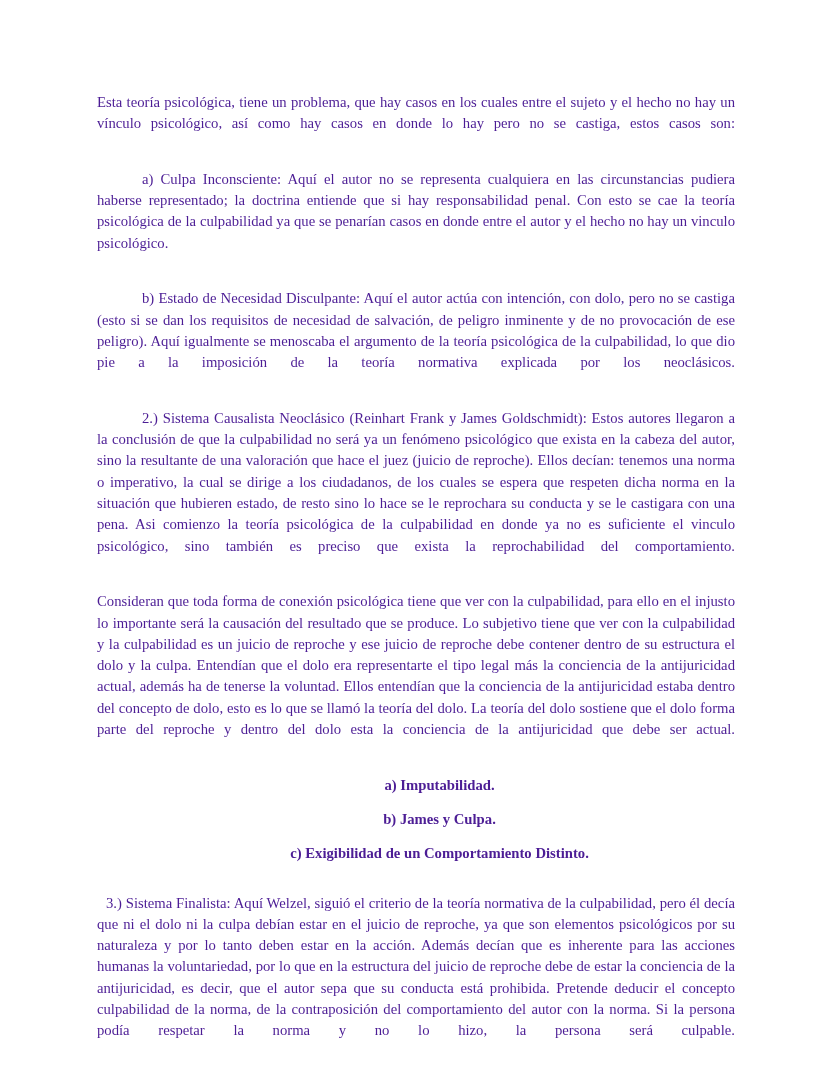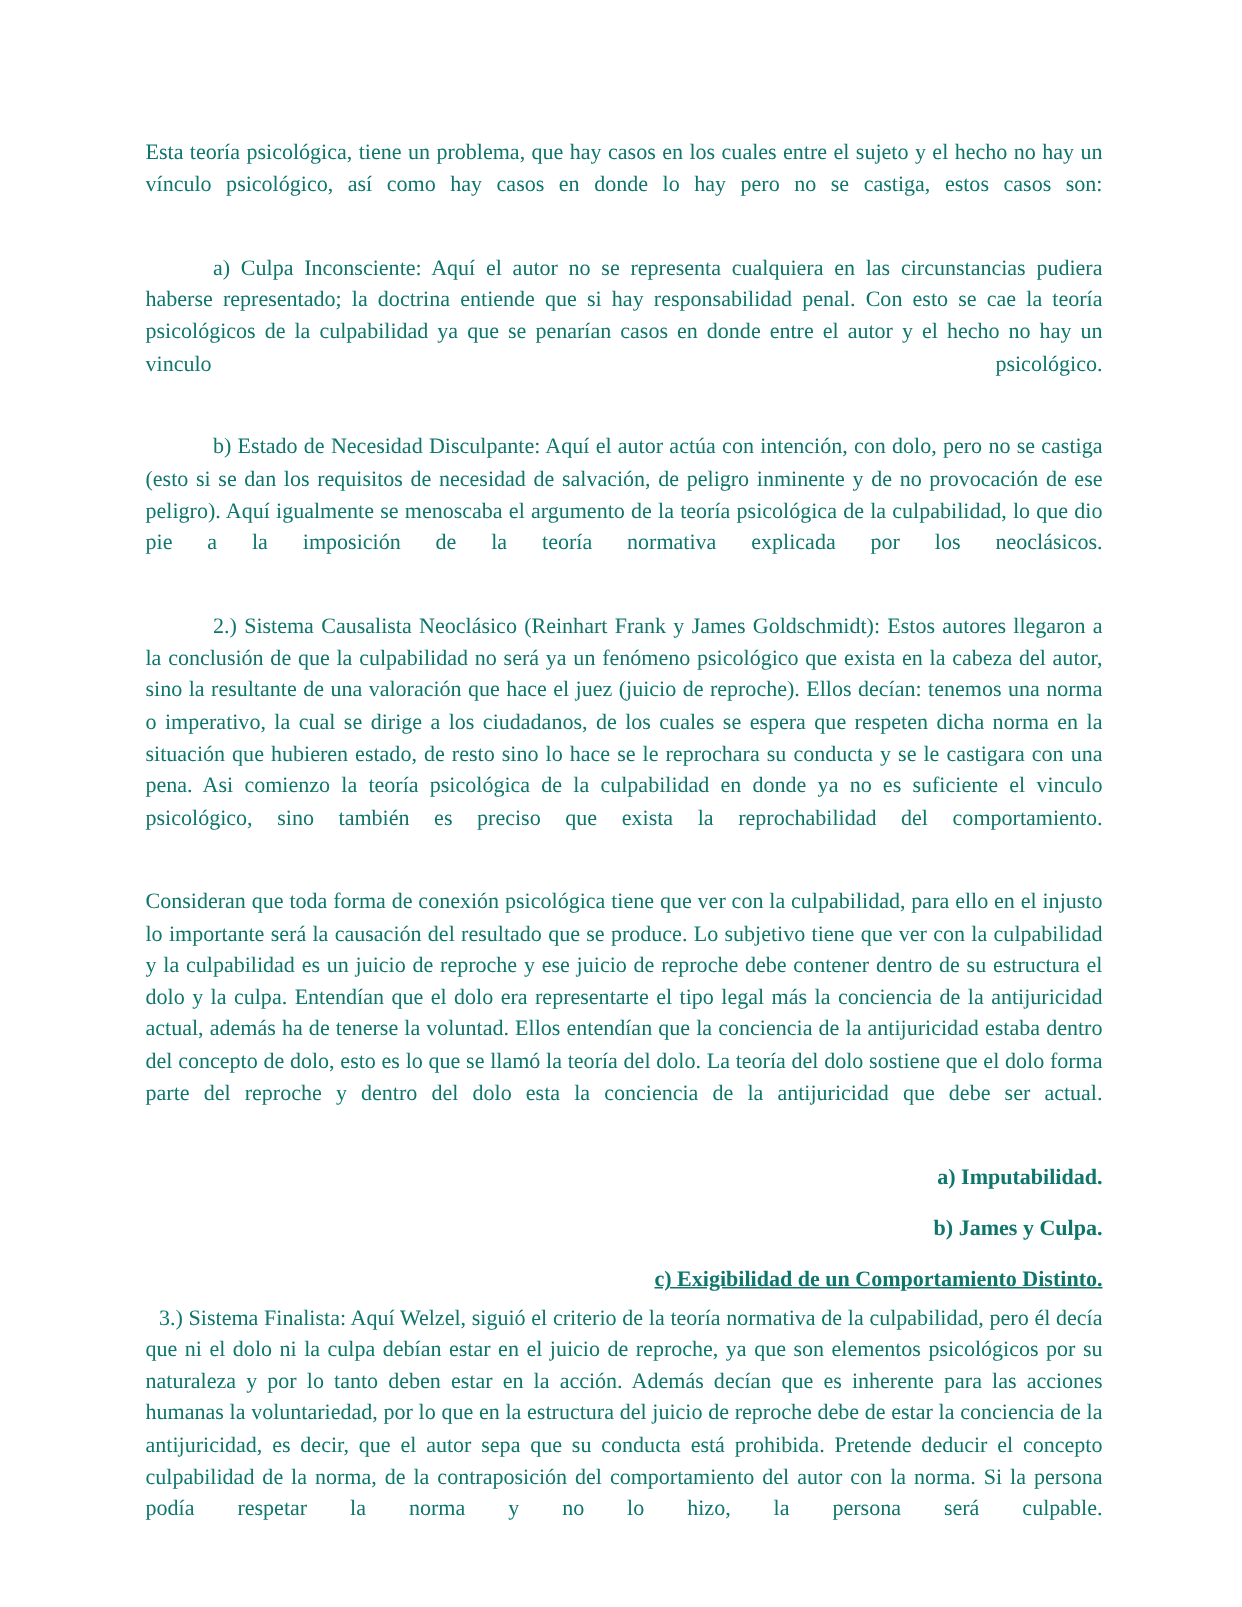--- a/index.html
+++ b/index.html
@@ -7,21 +7,21 @@
     padding: 0;
     background: #ffffff;
   }
   .page {
     position: relative;
     width: 828px;
     height: 1071px;
     background: #ffffff;
     overflow: hidden;
     font-family: "Liberation Serif", "DejaVu Serif", serif;
-    color: #0f766e;
+    color: #4c1d95;
   }
   .content {
     position: absolute;
     left: 97px;
     top: 92px;
     width: 638px;
   }
   p {
     margin: 0;
     font-size: 14.7px;
@@ -43,30 +43,29 @@
     text-indent: 45px;
   }
   
   p.indent-small {
     text-indent: 9px;
   }
   
   p.list-item {
     text-indent: 0;
     margin-left: 47px;
-    text-align: right;
+    text-align: center;
     font-weight: bold;
     margin-bottom: 13px;
   }
   p.tight {
     margin-bottom: 11px;
   }
   p.loose {
-    margin-bottom: 4px;
-    text-decoration: underline;
+    margin-bottom: 28px;
   }
   b, .b {
     font-weight: normal;
   }
   
   p::after {
     content: "";
     display: inline-block;
     width: 100%;
   }
@@ -76,21 +75,21 @@
   }
 </style>
 </head>
 <body>
 
 <div class="page">
   <div class="content">
 
     <p class="body-para flush"><span>Esta teoría psicológica, tiene un problema, que hay casos en los cuales entre el sujeto y el hecho no hay un vínculo psicológico, así como hay casos en donde lo hay pero no se castiga, estos casos son:</span></p>
 
-    <p class="body-para indent-tab"><b>a) Culpa Inconsciente:</b><span> Aquí el autor no se representa cualquiera en las circunstancias pudiera haberse representado; la doctrina entiende que si hay responsabilidad penal. Con esto se cae la teoría psicológicos de la culpabilidad ya que se penarían casos en donde entre el autor y el hecho no hay un vinculo psicológico.</span></p>
+    <p class="body-para indent-tab"><b>a) Culpa Inconsciente:</b><span> Aquí el autor no se representa cualquiera en las circunstancias pudiera haberse representado; la doctrina entiende que si hay responsabilidad penal. Con esto se cae la teoría psicológica de la culpabilidad ya que se penarían casos en donde entre el autor y el hecho no hay un vinculo psicológico.</span></p>
 
     <p class="body-para indent-tab"><b>b) Estado de Necesidad Disculpante:</b><span> Aquí el autor actúa con intención, con dolo, pero no se castiga (esto si se dan los requisitos de necesidad de salvación, de peligro inminente y de no provocación de ese peligro). Aquí igualmente se menoscaba el argumento de la teoría psicológica de la culpabilidad, lo que dio pie a la imposición de la teoría normativa explicada por los neoclásicos.</span></p>
 
     <p class="body-para indent-tab"><b>2.) Sistema Causalista Neoclásico (Reinhart Frank y James Goldschmidt)</b><span>: Estos autores llegaron a la conclusión de que la culpabilidad no será ya un fenómeno psicológico que exista en la cabeza del autor, sino la resultante de una valoración que hace el juez (juicio de reproche). Ellos decían: tenemos una norma o imperativo, la cual se dirige a los ciudadanos, de los cuales se espera que respeten dicha norma en la situación que hubieren estado, de resto sino lo hace se le reprochara su conducta y se le castigara con una pena. Asi comienzo la teoría psicológica de la culpabilidad en donde ya no es suficiente el vinculo psicológico, sino también es preciso que exista la reprochabilidad del comportamiento.</span></p>
 
     <p class="body-para flush"><span>Consideran que toda forma de conexión psicológica tiene que ver con la culpabilidad, para ello en el injusto lo importante será la causación del resultado que se produce. Lo subjetivo tiene que ver con la culpabilidad y la culpabilidad es un juicio de reproche y ese juicio de reproche debe contener dentro de su estructura el dolo y la culpa. Entendían que el dolo era representarte el tipo legal más la conciencia de la antijuricidad actual, además ha de tenerse la voluntad. Ellos entendían que la conciencia de la antijuricidad estaba dentro del concepto de dolo, esto es lo que se llamó la teoría del dolo. La teoría del dolo sostiene que el dolo forma parte del reproche y dentro del dolo esta la conciencia de la antijuricidad que debe ser actual.</span></p>
 
 
     <p class="list-item"><span>a) Imputabilidad.</span></p>
 

